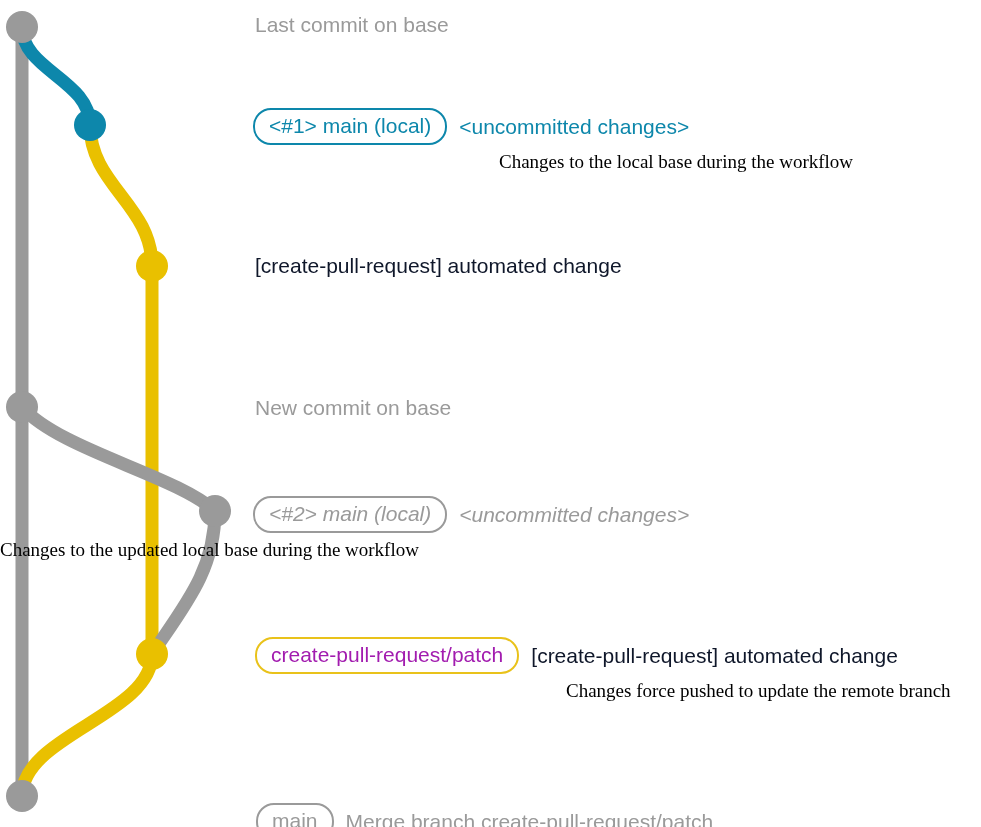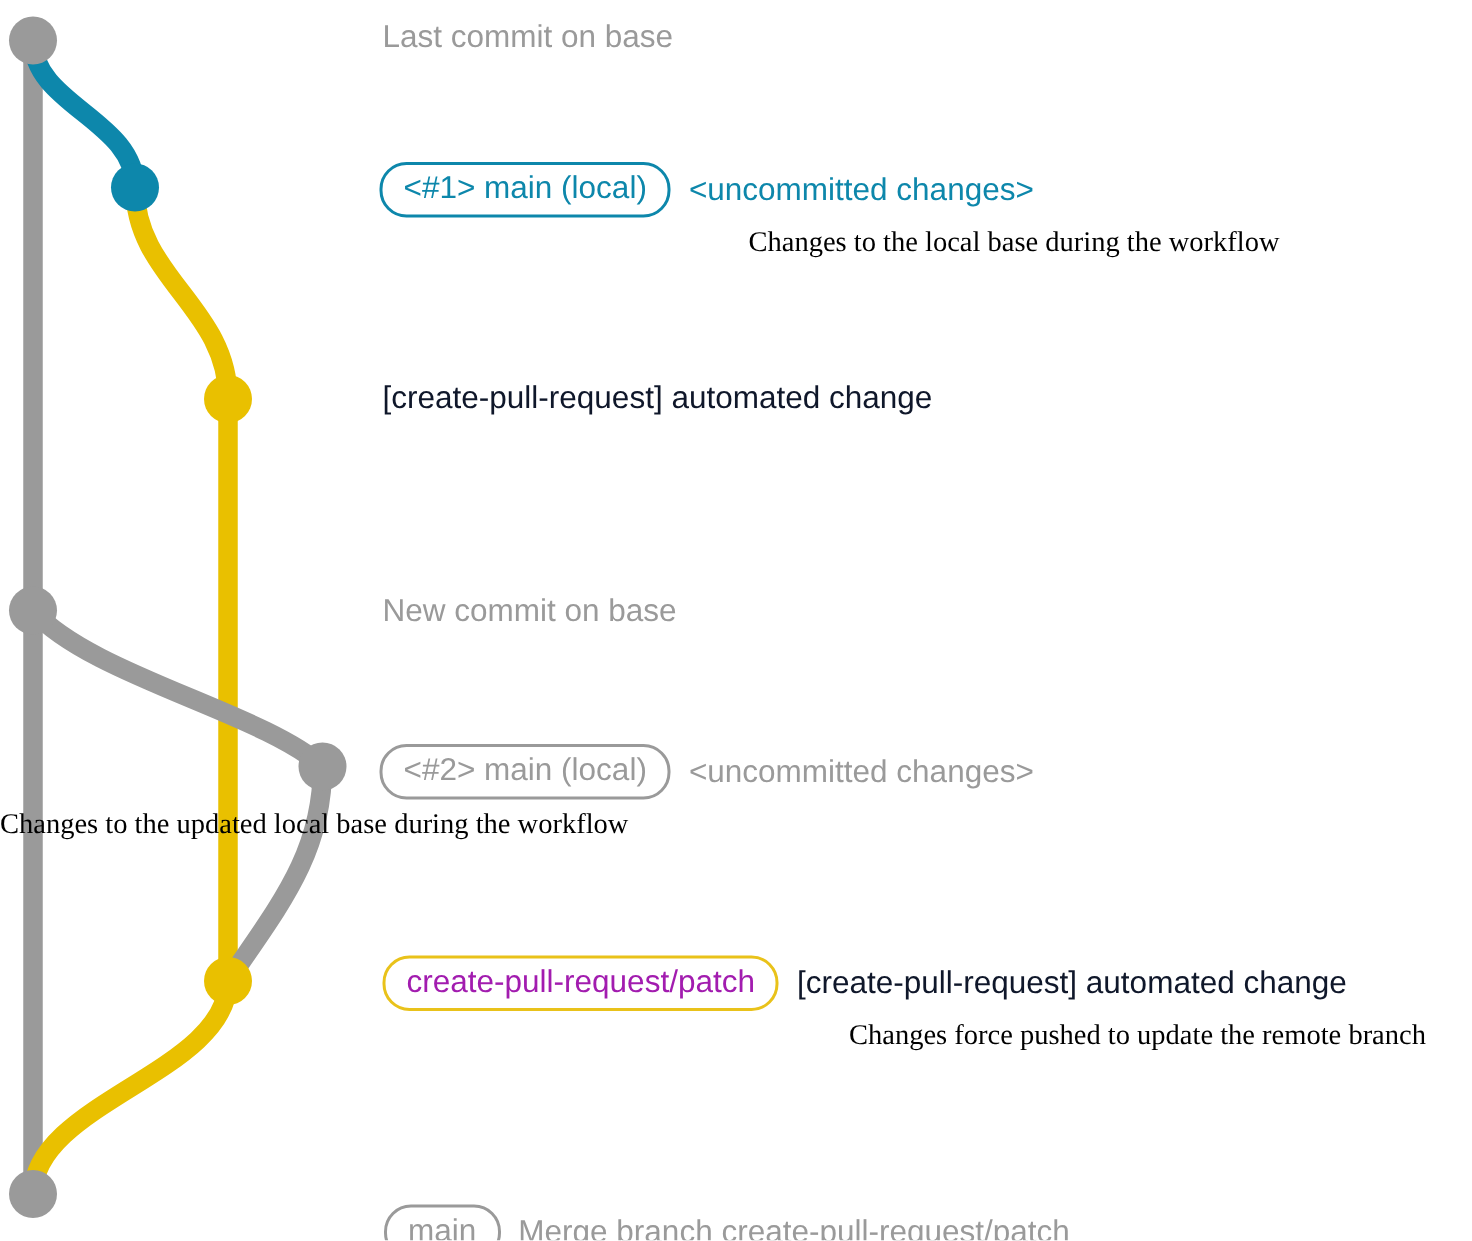--- a/index.html
+++ b/index.html
@@ -133,21 +133,21 @@
     </div>
   </div>
 
   <div class="row" style="top:396px;">
     <div class="row-line" style="padding-left:255px;">
       <span class="subject subject-gray">New commit on base</span>
     </div>
   </div>
 
   <div class="row" style="top:496px;">
-    <div class="row-line" style="padding-left:253px;">
+    <div class="row-line" style="padding-left:253px;font-style:italic;">
       <span class="badge badge-gray">&lt;#2&gt; main (local)</span>
       <span class="gap"></span>
       <span class="subject subject-gray">&lt;uncommitted changes&gt;</span>
     </div>
     <div style="padding-top:6px;">
       <span class="note">Changes to the updated local base during the workflow</span>
     </div>
   </div>
 
   <div class="row" style="top:637px;">

